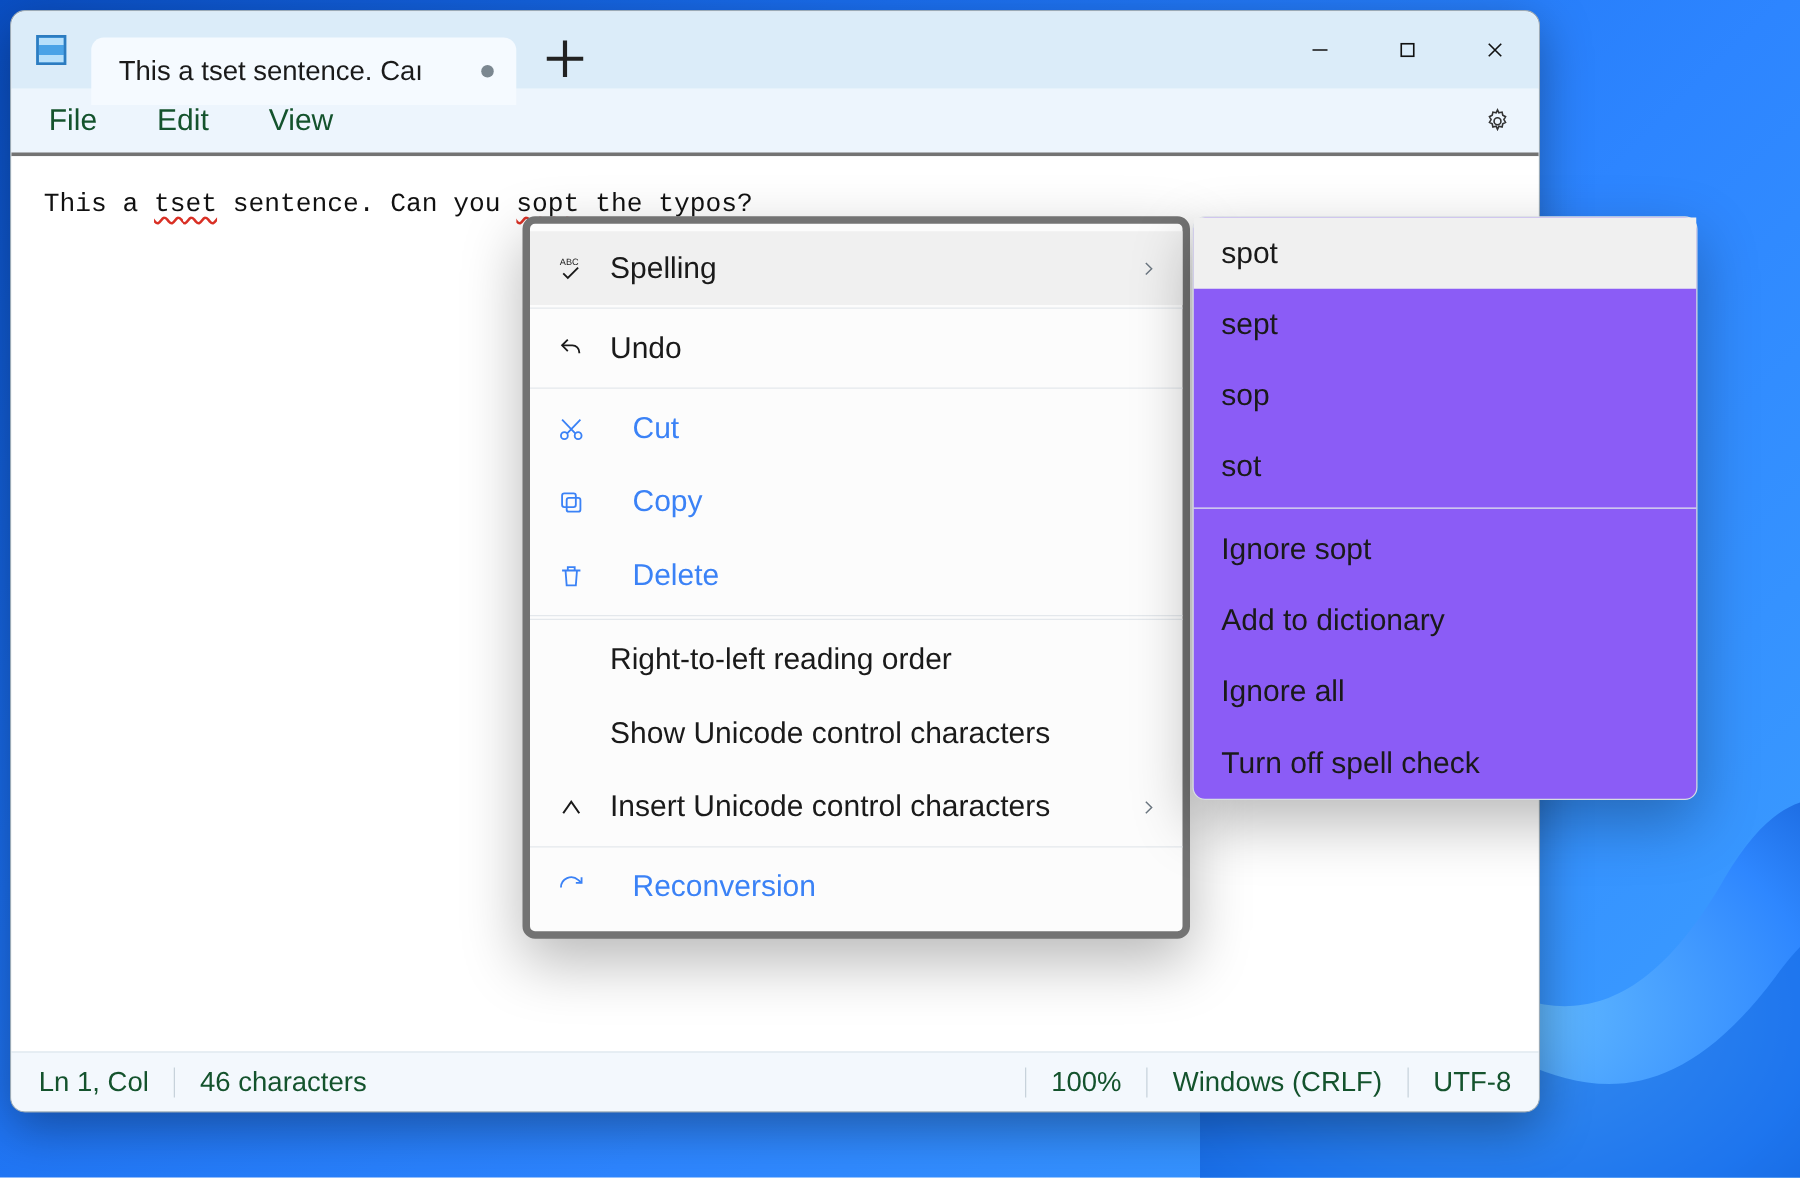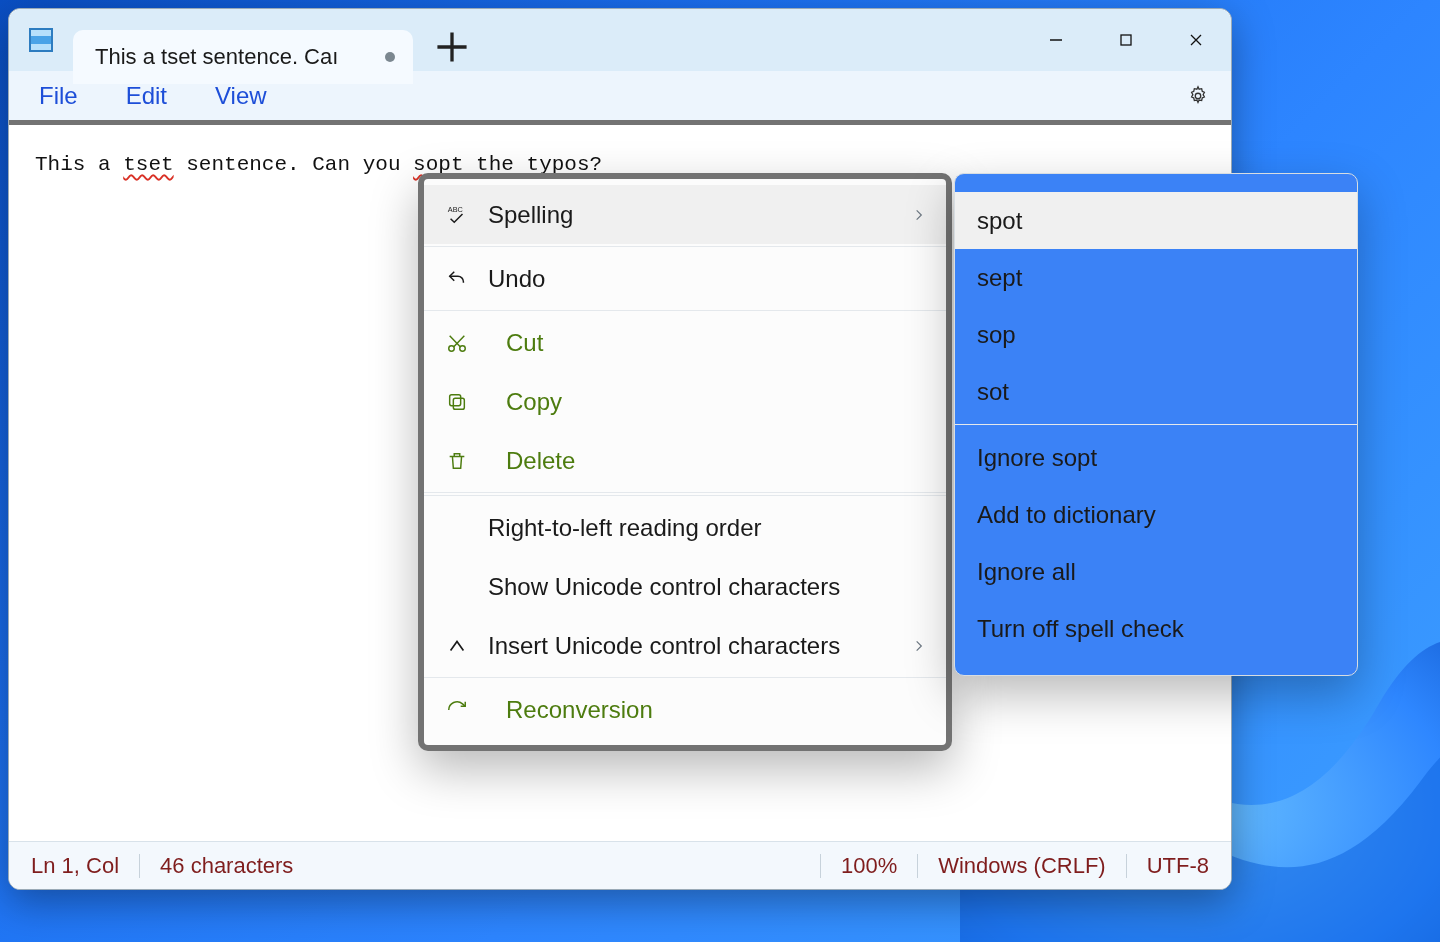--- a/index.html
+++ b/index.html
@@ -83,27 +83,27 @@
     align-items: center;
     justify-content: center;
     color: #222;
   }
   .win-btn svg { width: 16px; height: 16px; }
 
   
   .menubar {
     height: 54px;
     background: #edf5fd;
-    border-bottom: 5px solid #737373;
+    border-bottom: 3px solid #737373;
     display: flex;
     align-items: center;
     padding: 0 10px;
     gap: 8px;
     font-size: 24px;
-    color: #1d4ed8;
+    color: #14532d;
   }
   .menu-item { padding: 6px 20px; border-radius: 6px; }
   .menubar-spacer { flex: 1; }
   .settings-btn { padding: 6px 12px; display:flex; align-items:center; }
   .settings-btn svg { width: 22px; height: 22px; color: #333; }
 
   
   .editor {
     flex: 1;
     background: #ffffff;
@@ -123,21 +123,21 @@
 
   
   .statusbar {
     height: 48px;
     background: #f3f8fd;
     border-top: 1px solid #d8e2ea;
     display: flex;
     align-items: center;
     padding: 0 22px;
     font-size: 22px;
-    color: #7f1d1d;
+    color: #14532d;
   }
   .statusbar .sep {
     width: 1px; height: 24px; background: #c7d2db; margin: 0 20px;
   }
   .statusbar-spacer { flex: 1; }
 
   
   .context-menu {
     position: absolute;
     left: 418px; top: 173px;
@@ -151,44 +151,44 @@
     color: #1a1a1a;
   }
   .ctx-item {
     display: flex;
     align-items: center;
     height: 59px;
     padding: 0 20px 0 20px;
     gap: 18px;
   }
   .ctx-item.hover { background: #f0f0f0; }
-  .ctx-item.disabled { color: #4d7c0f; gap: 36px; }
+  .ctx-item.disabled { color: #3b82f6; gap: 36px; }
   .ctx-icon {
     width: 26px;
     display: flex;
     align-items: center;
     justify-content: center;
     color: inherit;
   }
   .ctx-icon svg { width: 22px; height: 22px; }
   .ctx-label { flex: 1; }
   .ctx-arrow { color: #6b7680; display:flex; align-items:center; }
   .ctx-arrow svg { width: 14px; height: 14px; }
   .ctx-divider { height: 1px; background: #e4e8ec; margin: 2px 0; }
 
   
   .submenu {
     position: absolute;
     left: 954px; top: 173px;
     width: 404px;
-    background: #3b82f6;
+    background: #8b5cf6;
     border: 1px solid #d7dde2;
     border-radius: 10px;
     box-shadow: 0 18px 48px rgba(0,0,0,.28);
-    padding: 18px 0;
+    padding: 0 0;
     font-size: 24px;
     color: #1a1a1a;
   }
   .sub-item {
     display: flex;
     align-items: center;
     height: 57px;
     padding: 0 22px;
   }
   .sub-item.hover { background: #f0f0f0; }

